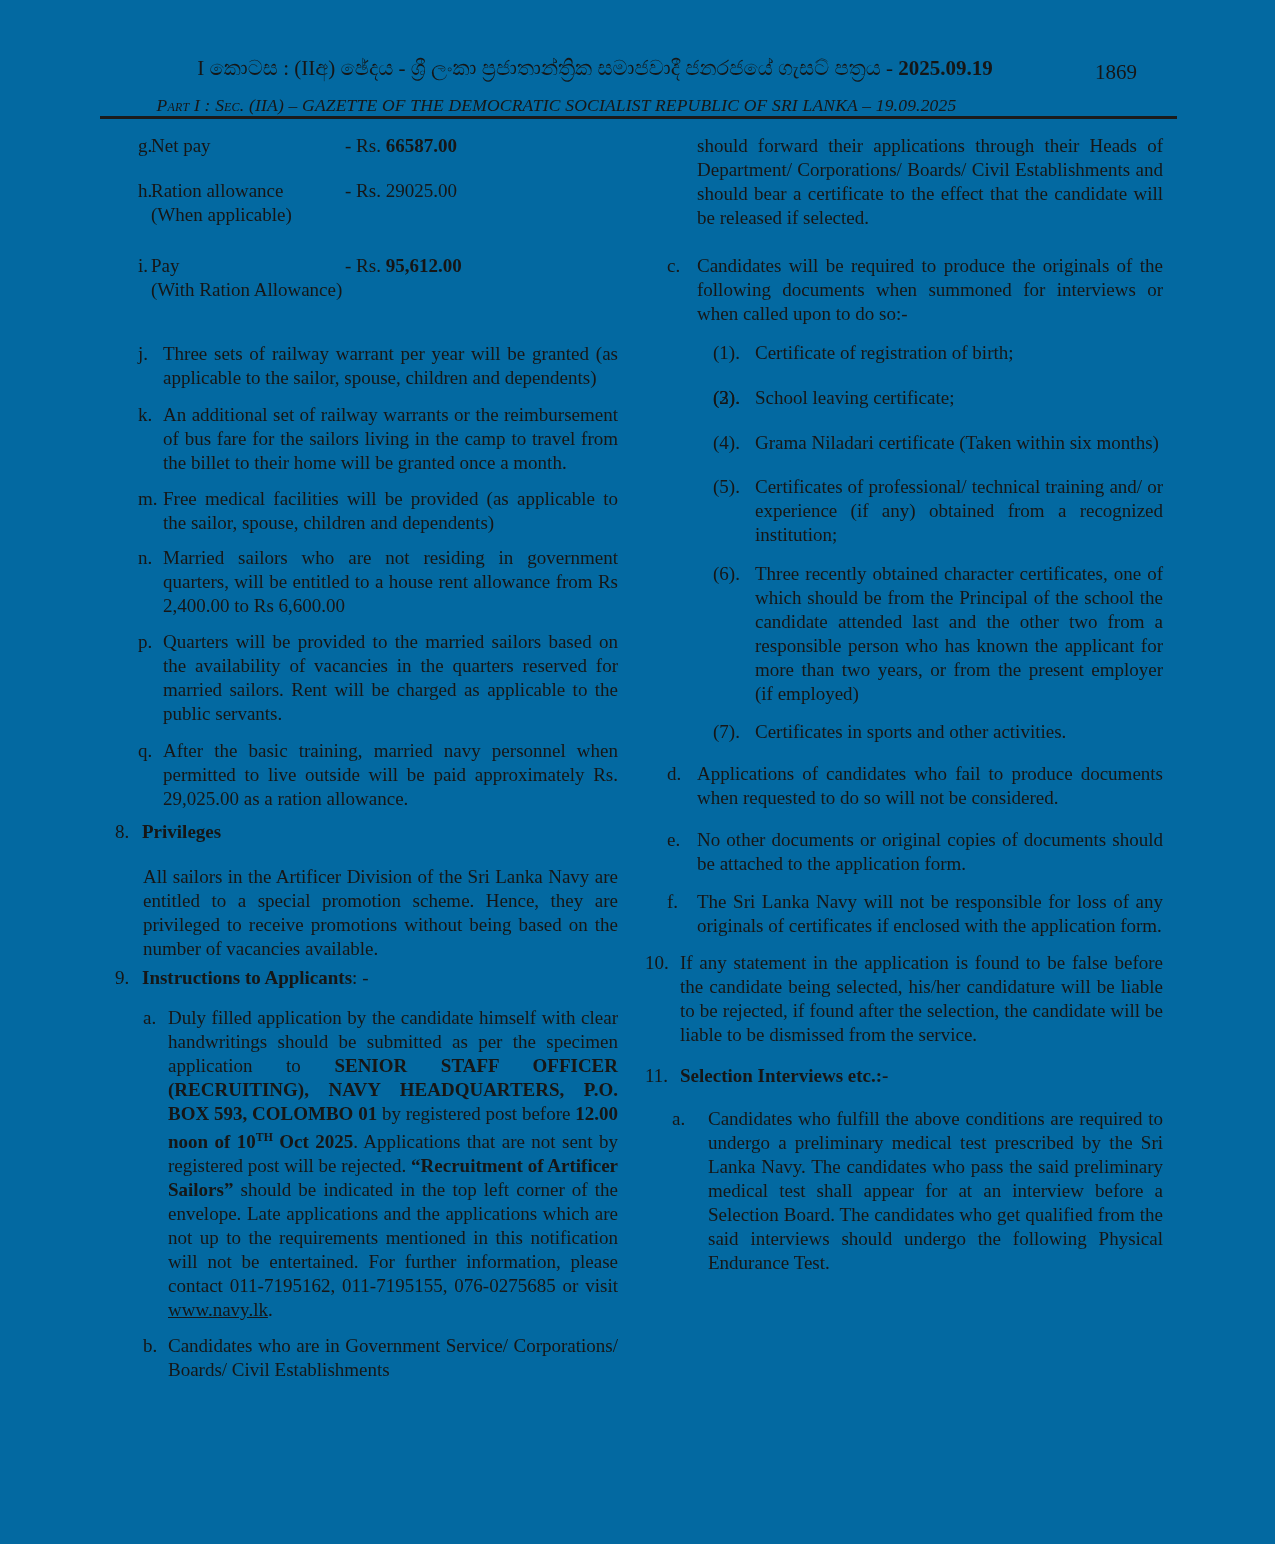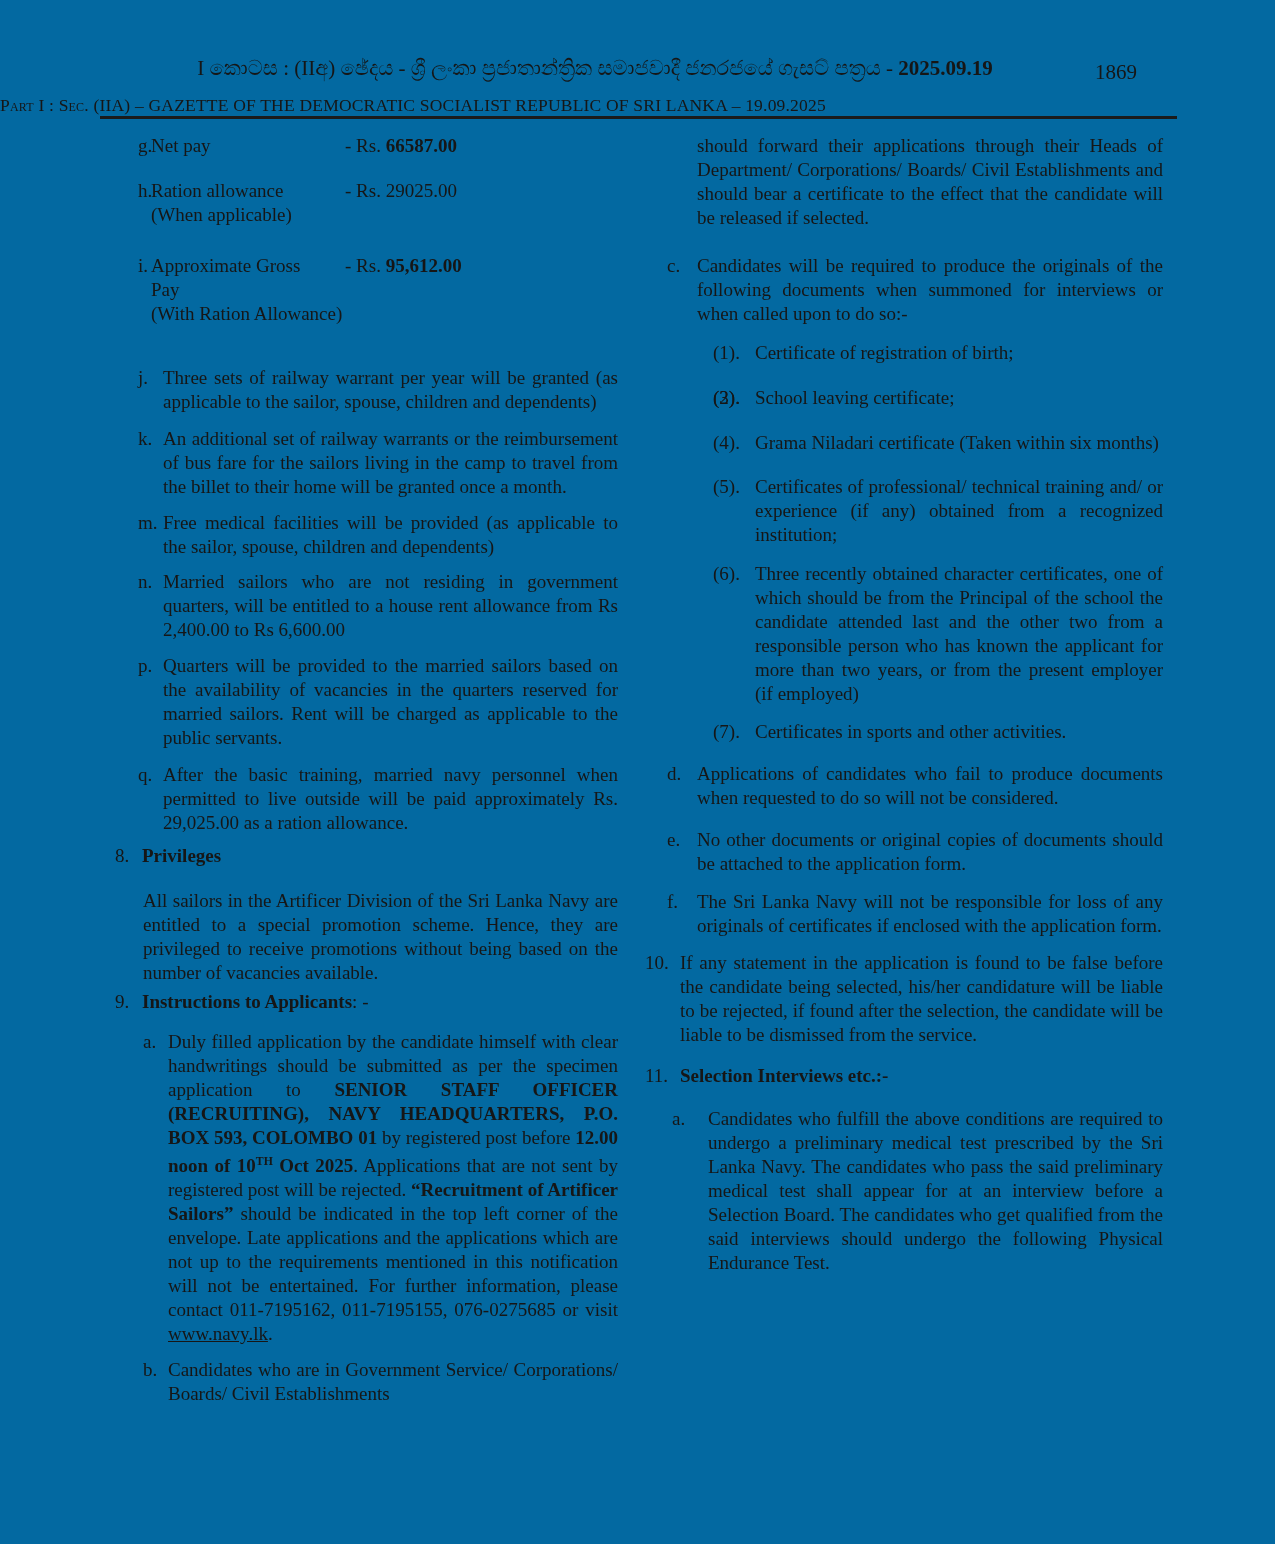--- a/index.html
+++ b/index.html
@@ -5,22 +5,22 @@
   html,body { margin:0; padding:0; background:#e8e8e8; }
   .page {
     position:relative; width:1275px; height:1544px; margin:0 auto;
     background:#0369a1; color:#161616;
     font-family:"Liberation Serif","DejaVu Serif",serif;
     font-size:19px; line-height:24px;
   }
   .hdr-si { position:absolute; top:56px; left:90px; width:1010px; text-align:center; font-size:21px; white-space:nowrap; }
   .hdr-si .b { font-weight:bold; }
   .page-num { position:absolute; top:60px; right:138px; font-size:21px; }
-  .hdr-en { position:absolute; top:93px; left:0; width:1113px; 
-            font-variant:small-caps; font-size:17.5px; letter-spacing:0.2px; }
+  .hdr-en { position:absolute; top:93px; left:0; width:1113px; text-align:center;
+            font-variant:small-caps; font-size:17.5px; letter-spacing:0.2px;font-style:italic; }
   .rule { position:absolute; top:116px; left:100px; width:1077px; height:0; border-top:3px solid #1b1b1b; }
 
   .col { position:absolute; top:134px; }
   .col-left  { left:115px; width:503px; }
   .col-right { left:645px; width:518px; }
   .b { font-weight:bold; }
   .sup { vertical-align:super; font-size:0.62em; }
   .u { text-decoration:underline; }
 
   
@@ -80,21 +80,20 @@
       <div class="mlabel">
         <div>Ration allowance</div>
         <div>(When applicable)</div>
       </div>
       <div class="mval">- Rs. 29025.00</div>
     </div>
 
     <div class="money" style="margin-bottom:40px">
       <span class="letter">i.</span>
       <div class="mlabel">
-        <div>Approximate Gross</div>
         <div>Pay</div>
         <div>(With Ration Allowance)</div>
       </div>
       <div class="mval"><span>- Rs. </span><span class="b">95,612.00</span></div>
     </div>
 
     <div class="li1" style="margin-bottom:13px">
       <span class="letter">j.</span>
       <span>Three sets of railway warrant per year will be granted (as applicable to the sailor, spouse, children and dependents)</span>
     </div>

